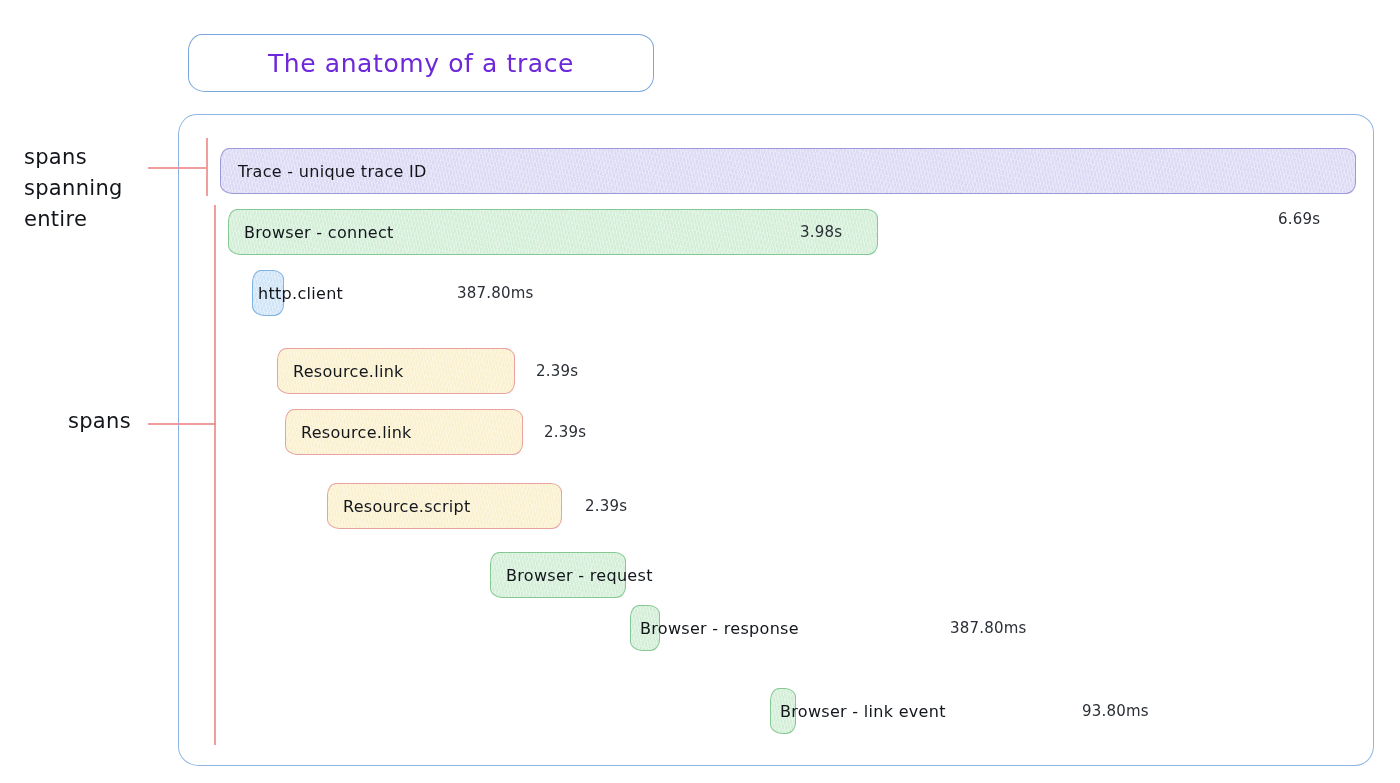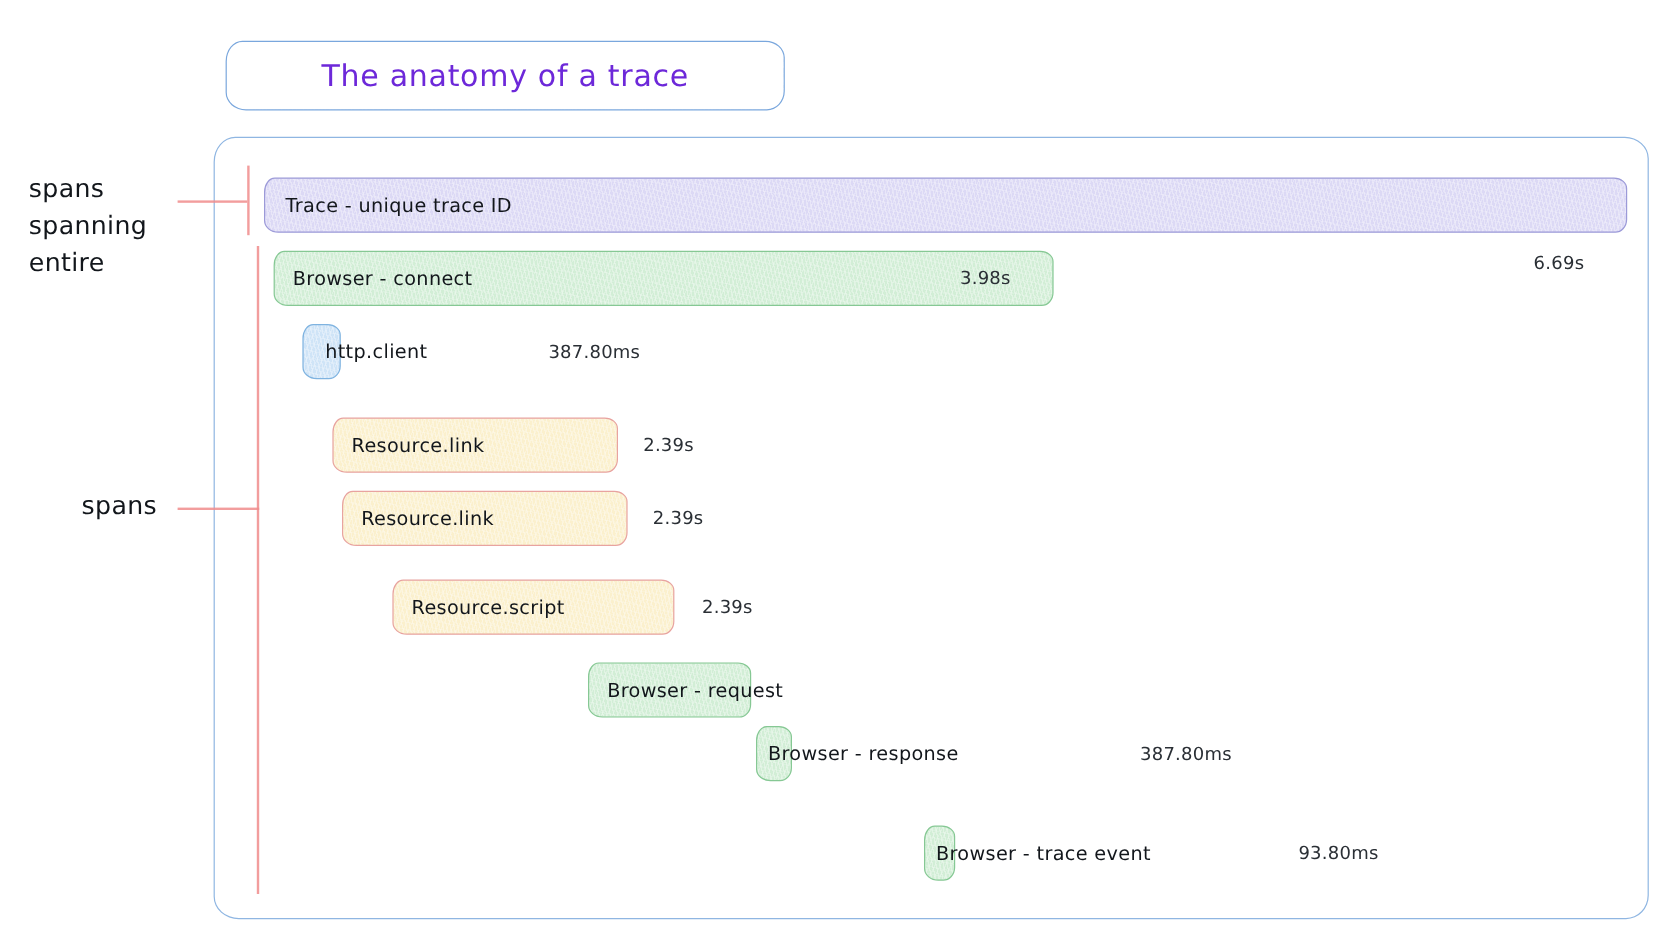--- a/index.html
+++ b/index.html
@@ -125,21 +125,21 @@
         <div class="bar c-green" style="left: 228px; width: 650px;">
           <div class="texture"></div>
         </div>
         <div class="bar-label" style="left: 244px;">Browser - connect</div>
         <div class="dur inside" style="left: 800px;">3.98s</div>
       </div>
       <div class="row" style="top: 270px;">
         <div class="bar c-blue" style="left: 252px; width: 32px;">
           <div class="texture"></div>
         </div>
-        <div class="bar-label" style="left: 271px;">http.client</div>
+        <div class="bar-label" style="left: 258px;">http.client</div>
         <div class="dur" style="left: 457px;">387.80ms</div>
       </div>
       <div class="row" style="top: 348px;">
         <div class="bar c-cream" style="left: 277px; width: 238px;">
           <div class="texture"></div>
         </div>
         <div class="bar-label" style="left: 293px;">Resource.link</div>
         <div class="dur" style="left: 536px;">2.39s</div>
       </div>
       <div class="row" style="top: 409px;">
@@ -166,18 +166,18 @@
         <div class="bar c-green" style="left: 630px; width: 30px;">
           <div class="texture"></div>
         </div>
         <div class="bar-label" style="left: 640px;">Browser - response</div>
         <div class="dur" style="left: 950px;">387.80ms</div>
       </div>
       <div class="row" style="top: 688px;">
         <div class="bar c-green" style="left: 770px; width: 26px;">
           <div class="texture"></div>
         </div>
-        <div class="bar-label" style="left: 780px;">Browser - trace event</div>
+        <div class="bar-label" style="left: 780px;">Browser - link event</div>
         <div class="dur" style="left: 1082px;">93.80ms</div>
       </div>
     </div>
 
 </div>
 
 </body></html>

